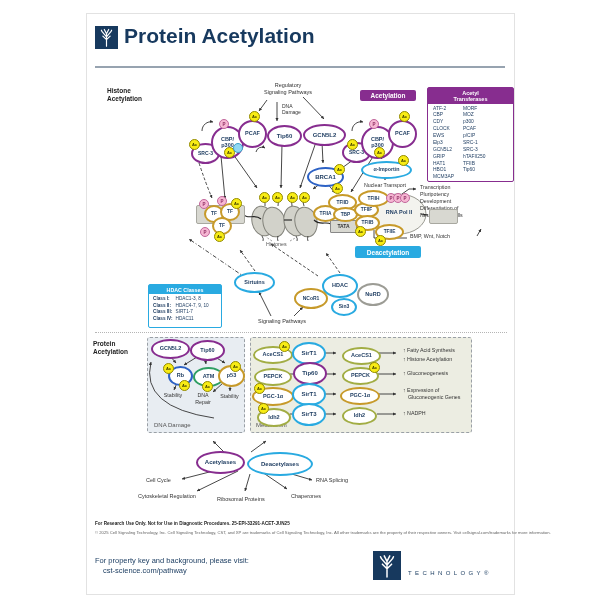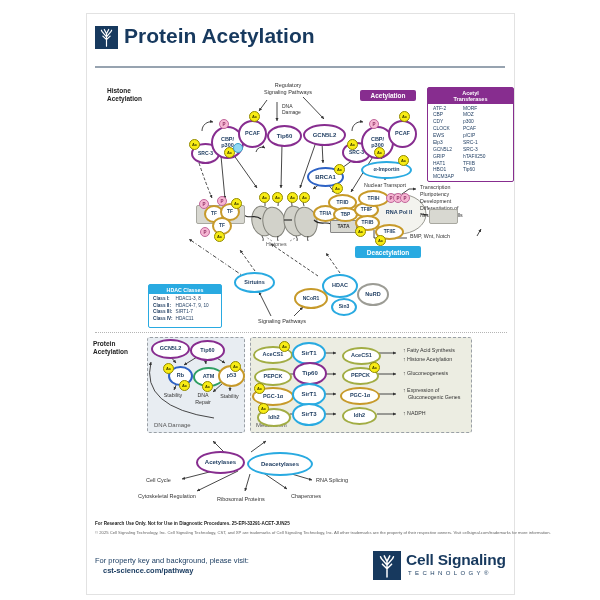--- a/index.html
+++ b/index.html
@@ -327,21 +327,20 @@
   <div class="mark ac" style="left:202px;top:381px;">Ac</div>
   <div class="mark ac" style="left:230px;top:361px;">Ac</div>
   <div class="mark ac" style="left:279px;top:341px;">Ac</div>
   <div class="mark ac" style="left:369px;top:362px;">Ac</div>
   <div class="mark ac" style="left:254px;top:383px;">Ac</div>
   <div class="mark ac" style="left:258px;top:403px;">Ac</div>
 
   <div class="ft" style="left:95px;top:521px;font-size:4.6px;font-weight:bold;color:#222;">For Research Use Only. Not for Use in Diagnostic Procedures. 25-EPI-33291-ACET-JUN25</div>
   <div class="ft" style="left:95px;top:530px;font-size:4.2px;color:#666;">© 2025 Cell Signaling Technology, Inc. Cell Signaling Technology, CST, and XP are trademarks of Cell Signaling Technology, Inc. All other trademarks are the property of their respective owners. Visit cellsignal.com/trademarks for more information.</div>
   <div class="ft" style="left:95px;top:556px;font-size:7.5px;color:#17395e;">For property key and background, please visit:</div>
-  <div class="ft" style="left:95px;top:566px;font-size:7.5px;font-weight:bold;color:#17395e;padding-left:8px;">cst-science.com/pathway</div>
+  <div class="ft" style="left:95px;top:566px;font-size:7.5px;font-weight:normal;color:#17395e;padding-left:8px;">cst-science.com/pathway</div>
   <div class="logo" style="left:373px;top:551px;width:28px;height:29px;">
     <svg width="20" height="24" viewBox="0 0 20 26">
         <path d="M10 25 V8 M10 12 L4 5 M10 12 L16 5 M10 16 L5 11 M10 16 L15 11 M10 8 L7 2 M10 8 L13 2 M4 5 L3 3 M16 5 L17 3" stroke="#fff" stroke-width="1.6" fill="none" stroke-linecap="round"></path>
       </svg>
   </div>
-  <div class="ft" style="left:406px;top:551px;font-size:15.5px;font-weight:bold;color:#17395e;letter-spacing:-0.2px;">Cell Signaling</div>
   <div class="ft" style="left:408px;top:570px;font-size:6px;letter-spacing:3.4px;color:#17395e;">TECHNOLOGY®</div>
 </div>
 
 </body></html>

